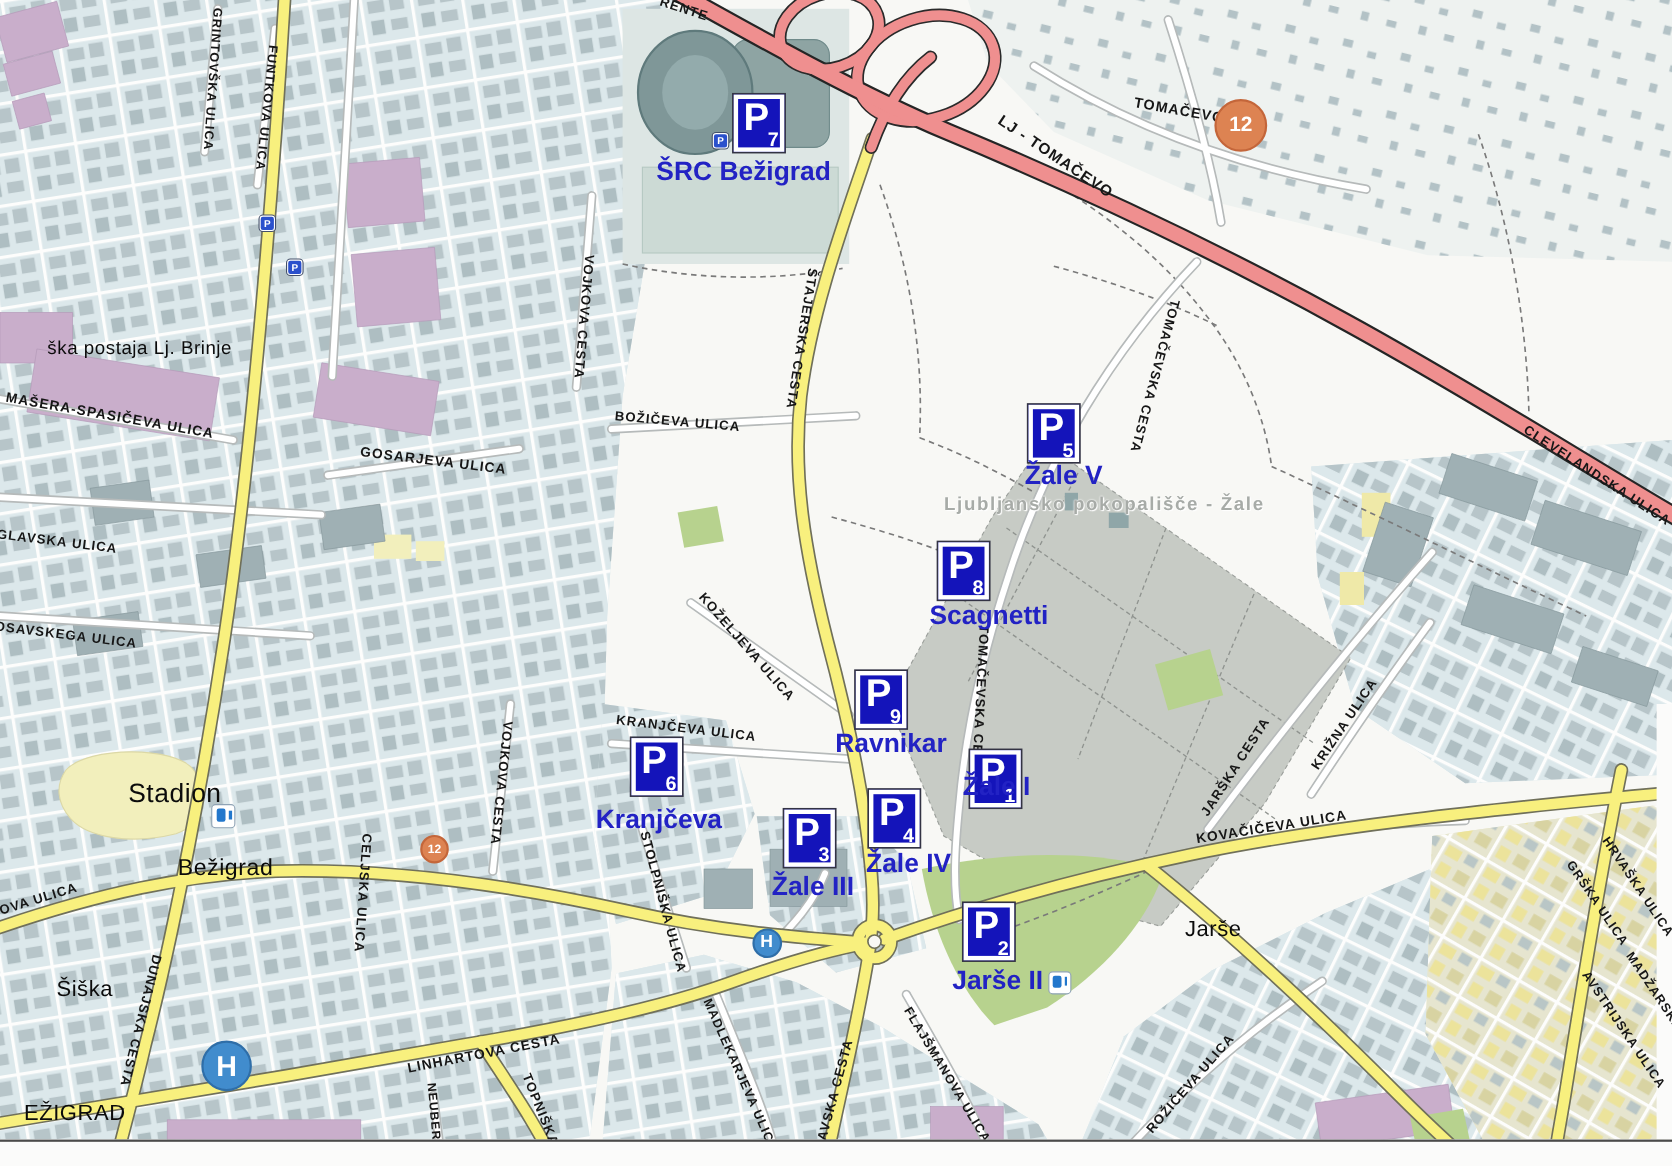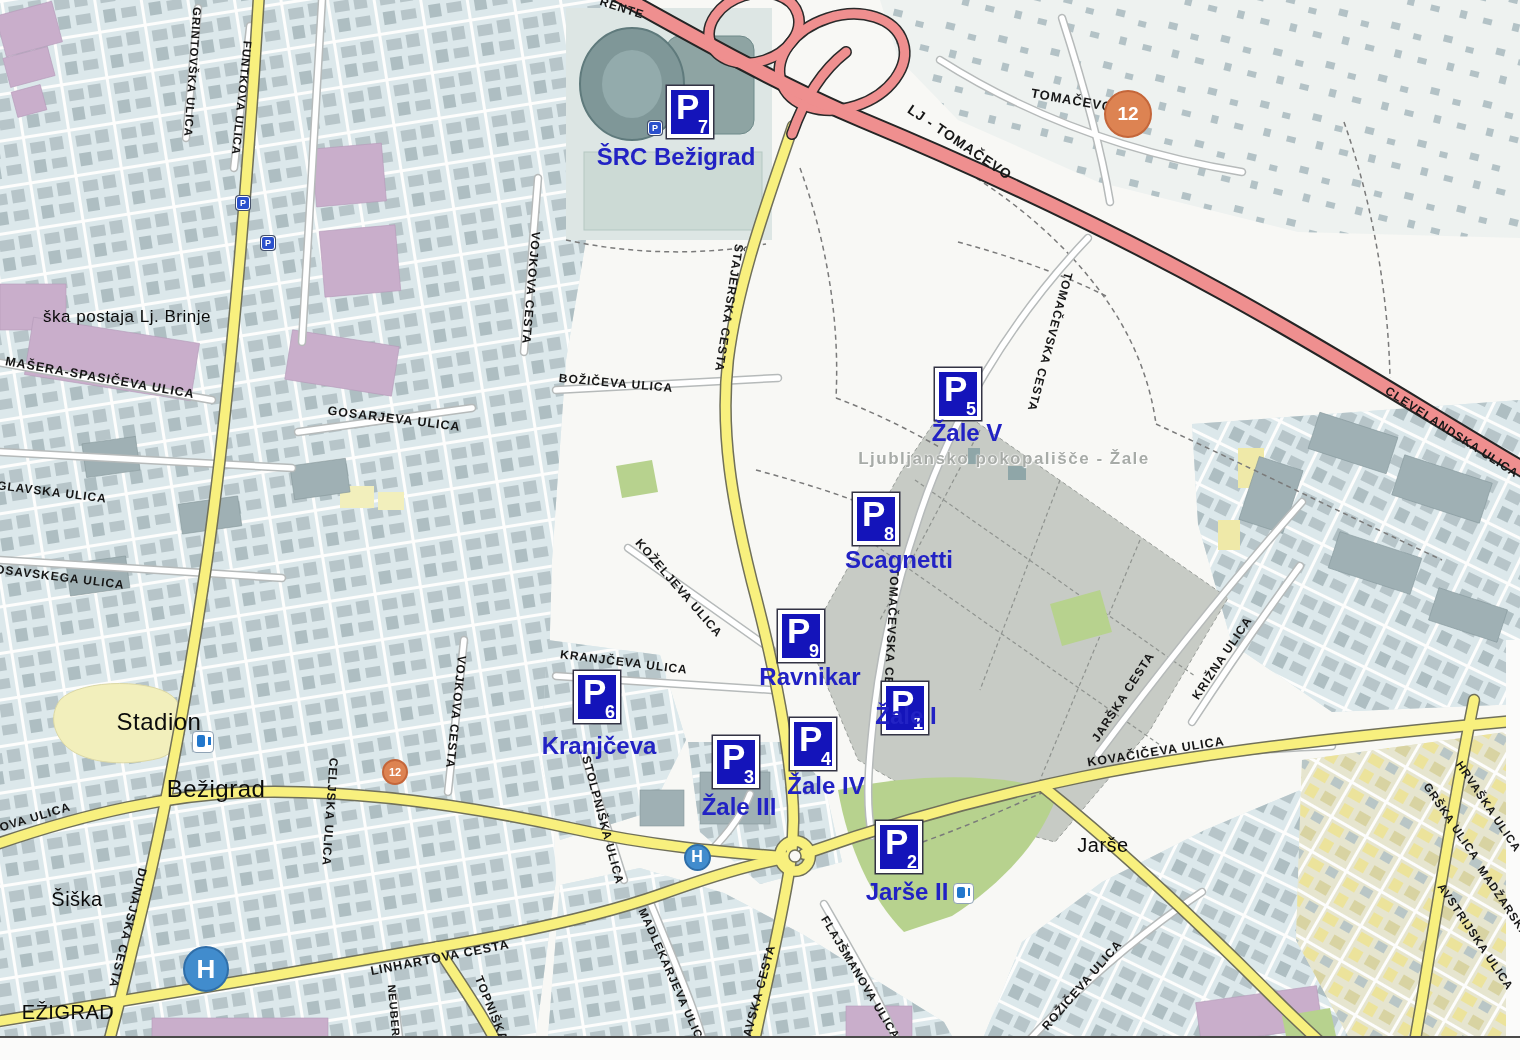--- a/index.html
+++ b/index.html
@@ -303,21 +303,21 @@
       <div class="slabel" style="left: 1123px; top: 697px; font-size: 12px; transform: translate(-50%, -50%) rotate(-57deg);">JARŠKA CESTA</div>
       <div class="slabel" style="left: 1222px; top: 658px; font-size: 12px; transform: translate(-50%, -50%) rotate(-56deg);">KRIŽNA ULICA</div>
       <div class="slabel" style="left: 1488px; top: 807px; font-size: 11.5px; transform: translate(-50%, -50%) rotate(56deg);">HRVAŠKA ULICA</div>
       <div class="slabel" style="left: 1451px; top: 822px; font-size: 11.5px; transform: translate(-50%, -50%) rotate(56deg);">GRŠKA ULICA</div>
       <div class="slabel" style="left: 1503px; top: 902px; font-size: 11.5px; transform: translate(-50%, -50%) rotate(56deg);">MADŽARSKA</div>
       <div class="slabel" style="left: 1475px; top: 937px; font-size: 11.5px; transform: translate(-50%, -50%) rotate(56deg);">AVSTRIJSKA ULICA</div>
       <div class="slabel" style="left: 1452px; top: 432px; font-size: 12px; transform: translate(-50%, -50%) rotate(33deg);">CLEVELANDSKA ULICA</div>
       <div class="slabel" style="left: 960px; top: 142px; font-size: 14px; transform: translate(-50%, -50%) rotate(34deg);">LJ - TOMAČEVO</div>
       <div class="slabel" style="left: 1072px; top: 100px; font-size: 13px; transform: translate(-50%, -50%) rotate(10deg);">TOMAČEVO</div>
       <div class="plabel" style="left: 117px; top: 722px; font-size: 24px; transform: translate(-50%, -50%);">Stadion</div>
-      <div class="plabel" style="left: 174px; top: 789px; font-size: 24px; transform: translate(-50%, -50%);">Bežigrad</div>
+      <div class="plabel" style="left: 163px; top: 789px; font-size: 21px; transform: translate(-50%, -50%);">Bežigrad</div>
       <div class="plabel" style="left: 35px; top: 899px; font-size: 20px; transform: translate(-50%, -50%);">Šiška</div>
       <div class="plabel" style="left: 26px; top: 1012px; font-size: 20px; transform: translate(-50%, -50%);">EŽIGRAD</div>
       <div class="plabel" style="left: 1061px; top: 845px; font-size: 20px; transform: translate(-50%, -50%);">Jarše</div>
       <div class="plabel" style="left: 85px; top: 316px; font-size: 17px; transform: translate(-50%, -50%);">ška postaja Lj. Brinje</div>
       <div class="ghost" style="left: 980px; top: 458px; font-size: 17px; transform: translate(-50%, -50%); margin-left: 24px;">Ljubljansko pokopališče - Žale</div>
     </div>
 <div id="poi-layer">
       <div class="hosp" style="left: 183px; top: 946px; width: 46px; height: 46px; font-size: 26px;">H</div>
       <div class="hosp" style="left: 683.5px; top: 843.5px; width: 27px; height: 27px; font-size: 16px;">H</div>
       <div class="fuel" style="left: 192px; top: 731px; width: 22px; height: 22px;"></div>

